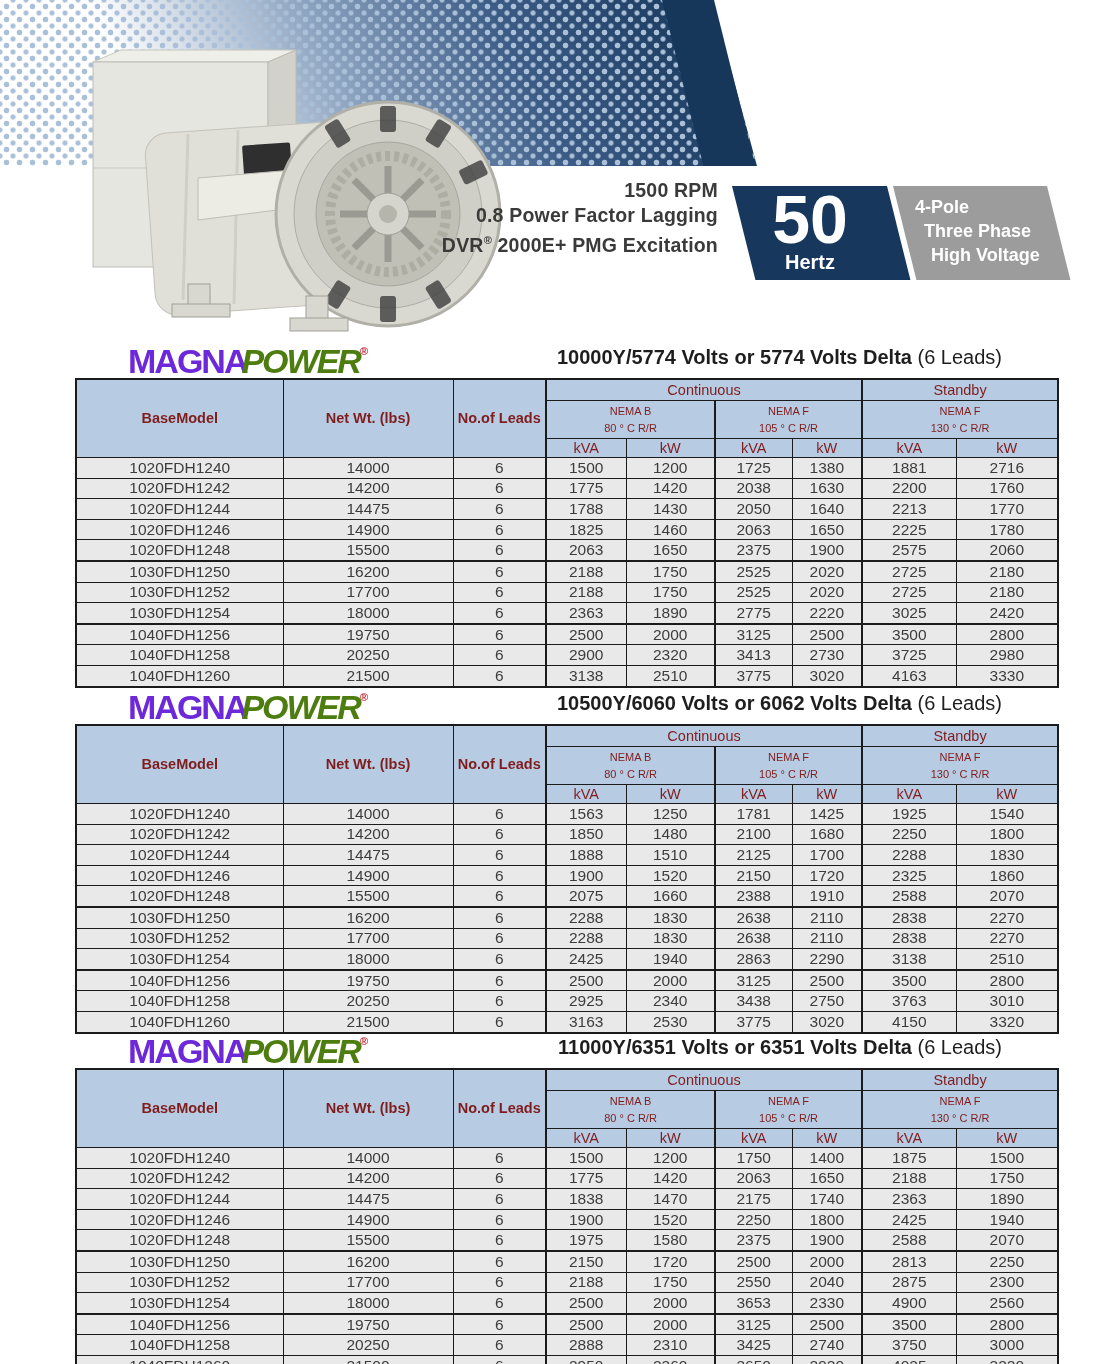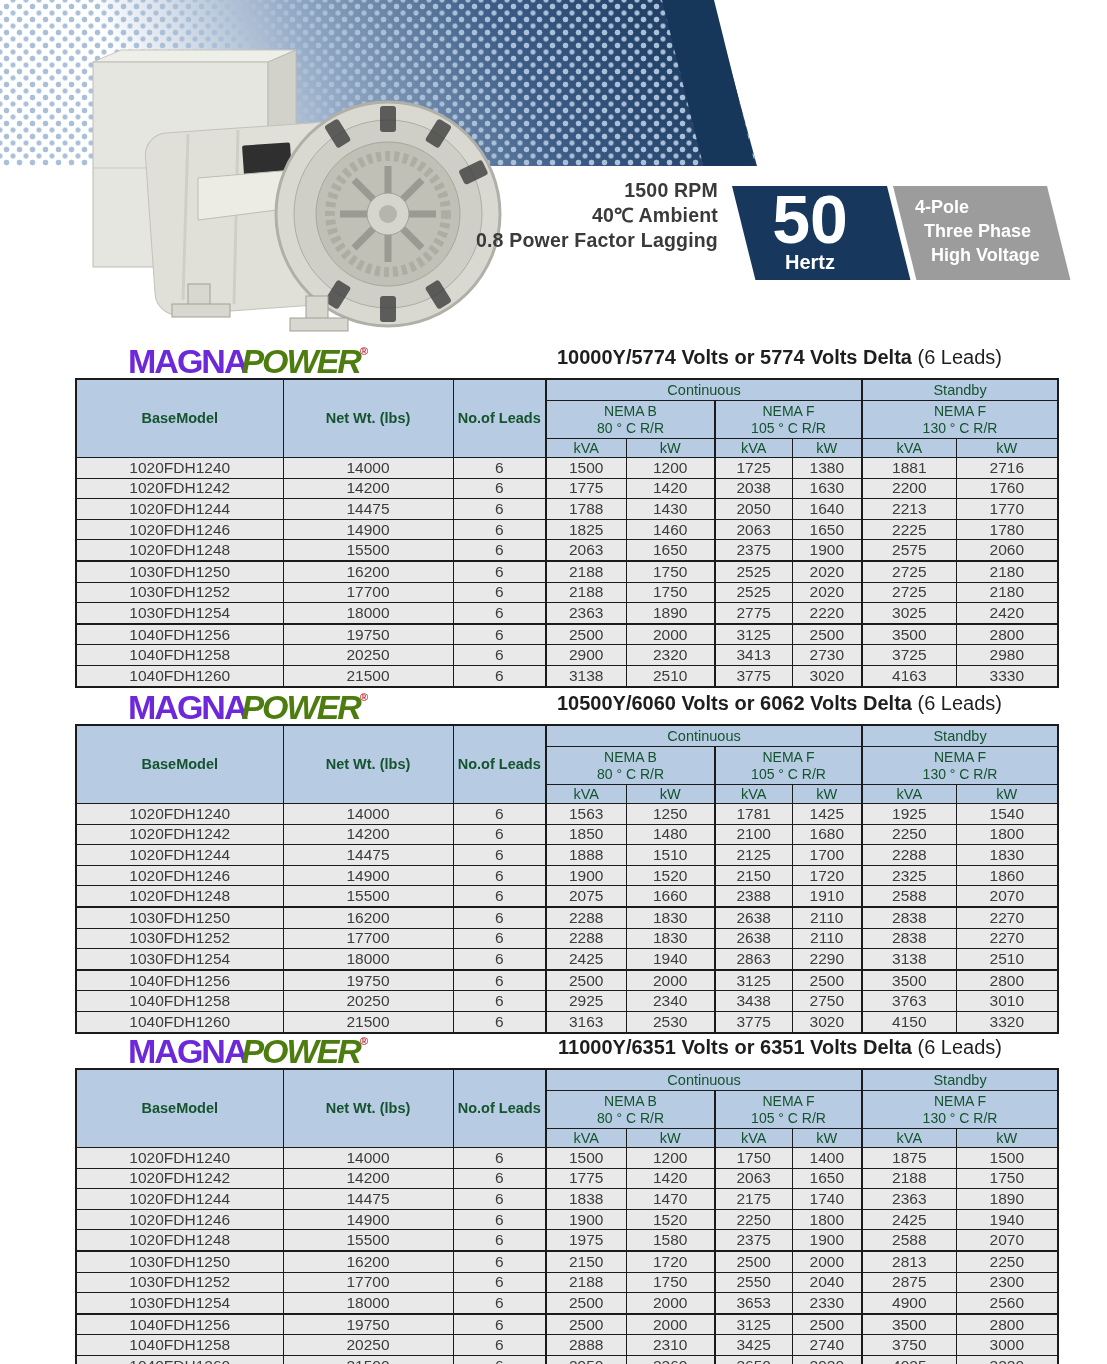--- a/index.html
+++ b/index.html
@@ -43,24 +43,24 @@
   .logo-power{color:#4d7c0f;margin-left:-5px;font-style:italic;}
   .logo-reg{font-size:11px;color:#be1e2d;vertical-align:18px;letter-spacing:0;}
   .section-title{position:absolute;right:105px;top:12px;font-size:20px;color:#1e1e1e;white-space:nowrap;}
   .title-bold{font-weight:bold;}
   .title-note{font-weight:normal;}
 
   
   .spec-table{position:absolute;left:75px;top:44px;width:982px;border-collapse:collapse;
     table-layout:fixed;border:2.5px solid #1b1b1b;}
   .spec-table th,.spec-table td{border:1px solid #1b1b1b;padding:0;text-align:center;}
-  .spec-table thead th{background:#b7cbe3;color:#14532d;font-weight:normal;}
+  .spec-table thead th{background:#b7cbe3;color:#7f1d1d;font-weight:normal;}
   .th-main{font-size:17px;font-weight:bold !important;color:#2b2b2b;line-height:19px;}
   .tr-groups th{height:20px;font-size:14.5px;}
-  .tr-nema th{height:37px;font-size:14px;line-height:17px;}
+  .tr-nema th{height:37px;font-size:11px;line-height:17px;}
   .tr-units th{height:18px;font-size:14.5px;}
   .spec-table tbody td{height:19.6px;background:#e9e9e9;font-size:15.5px;color:#3c3c3c;line-height:18px;}
   .bl{border-left-width:2.5px !important;}
   tr.grp-end td{border-bottom-width:2.5px;}
 </style>
 </head>
 <body>
 
 <div class="page">
 
@@ -106,22 +106,22 @@
     <g fill="#d8d8d1" stroke="#9f9f97">
       <rect x="150" y="236" width="22" height="22"></rect>
       <rect x="134" y="256" width="58" height="13"></rect>
       <rect x="268" y="248" width="22" height="24"></rect>
       <rect x="252" y="270" width="58" height="13"></rect>
     </g>
   </svg>
 
   <div class="spec-list">
       <div class="spec-line">1500 RPM</div>
-      <div class="spec-line">40℃ Ambient</div>
       <div class="spec-line">0.8 Power Factor Lagging</div>
+      <div class="spec-line">DVR<sup>®</sup> 2000E+ PMG Excitation</div>
     </div>
 
   <div class="badge badge-freq">
     <div class="badge-inner">
       <div class="freq-value">50</div>
       <div class="freq-unit">Hertz</div>
     </div>
   </div>
 
   <div class="badge badge-attrs">

